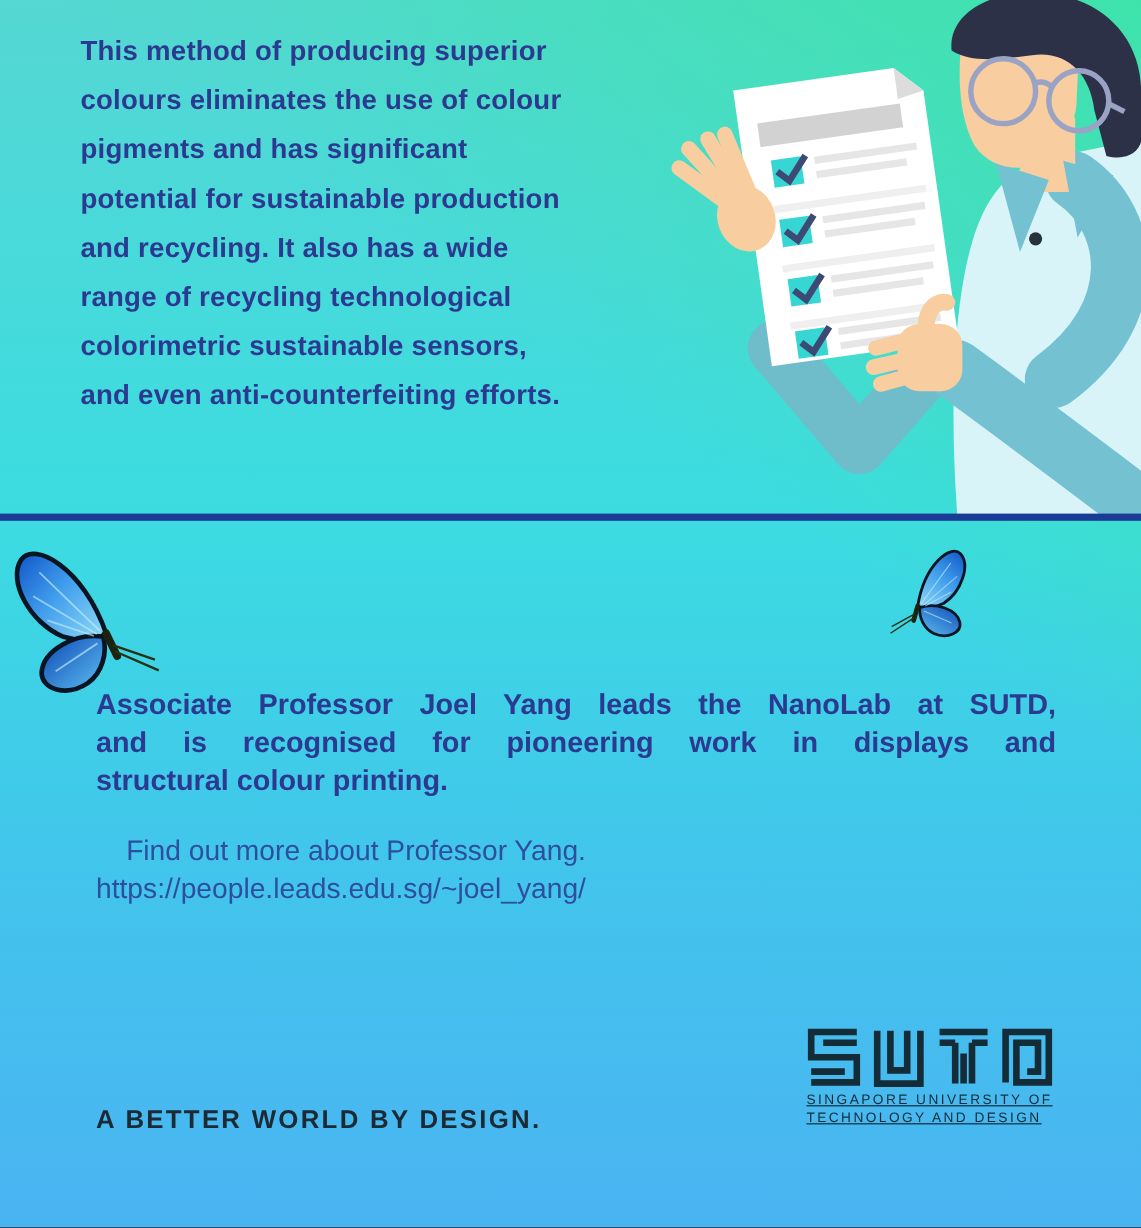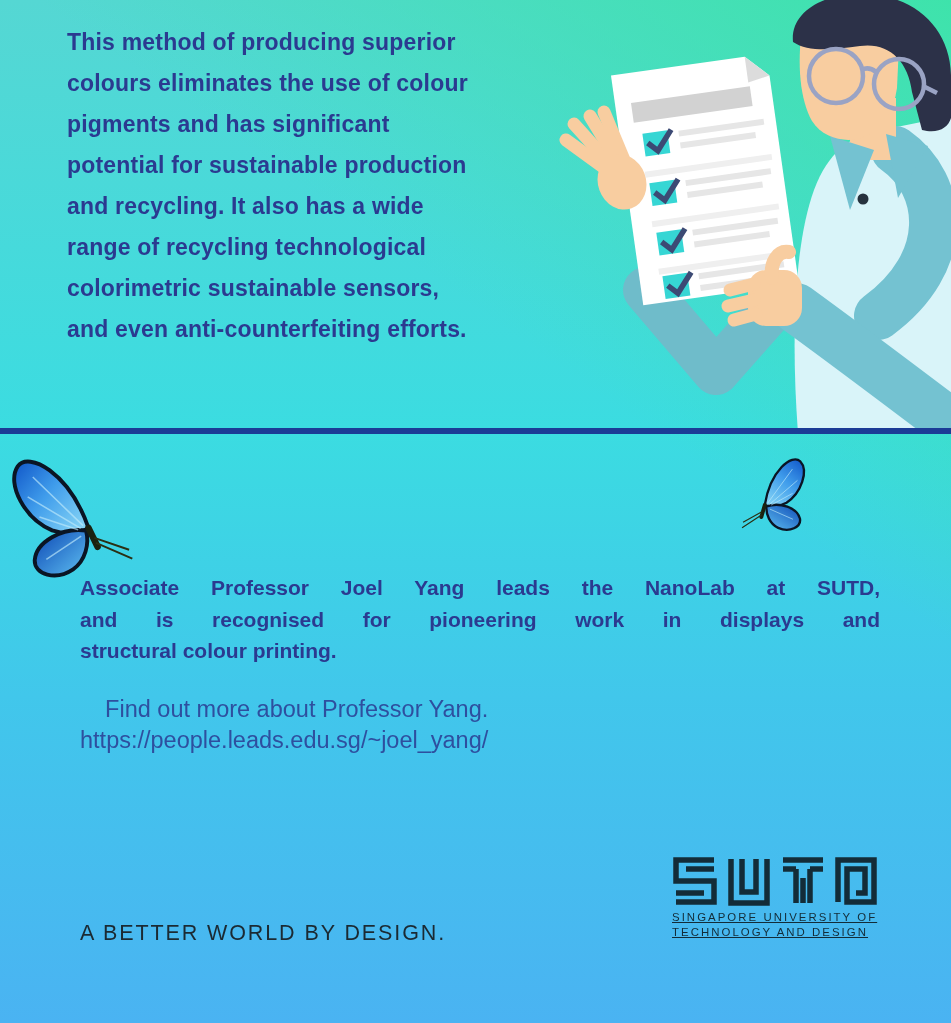--- a/index.html
+++ b/index.html
@@ -31,35 +31,35 @@
   }
 
   
   .butterfly-left  { position:absolute; left:12px;  top:448px; width:130px; height:130px; transform:rotate(-4deg); }
   .butterfly-right { position:absolute; left:731px; top:455px; width:78px;  height:80px;  transform:scaleX(-1) rotate(6deg); }
 
   
   .bio {
     position:absolute; left:80px; top:572px; width:800px;
     color:#2b3a90; font-weight:700;
-    font-size:21px; line-height:31.5px;
+    font-size:24px; line-height:31.5px;
   }
   .bio .just { text-align:justify; text-align-last:justify; }
 
   
   .more {
     position:absolute; left:80px; top:694px;
     color:#2e4f9f; font-weight:400;
     font-size:23.5px; line-height:31px;text-align:right;
   }
 
   
   .tagline {
     position:absolute; left:80px; top:921px;
-    color:#1b2a33; font-weight:400;
+    color:#1b2a33; font-weight:700;
     font-size:21.5px; letter-spacing:1.9px;
   }
   .logo-block { position:absolute; left:672px; top:856px; width:206px; }
   .logo-glyphs { display:block; width:206px; height:50px; }
   .logo-org {
     margin-top:4px;
     color:#132c38; font-size:11.4px; line-height:14.5px;
     letter-spacing:2.05px; font-weight:400; white-space:nowrap;text-decoration:underline;
   }
 

